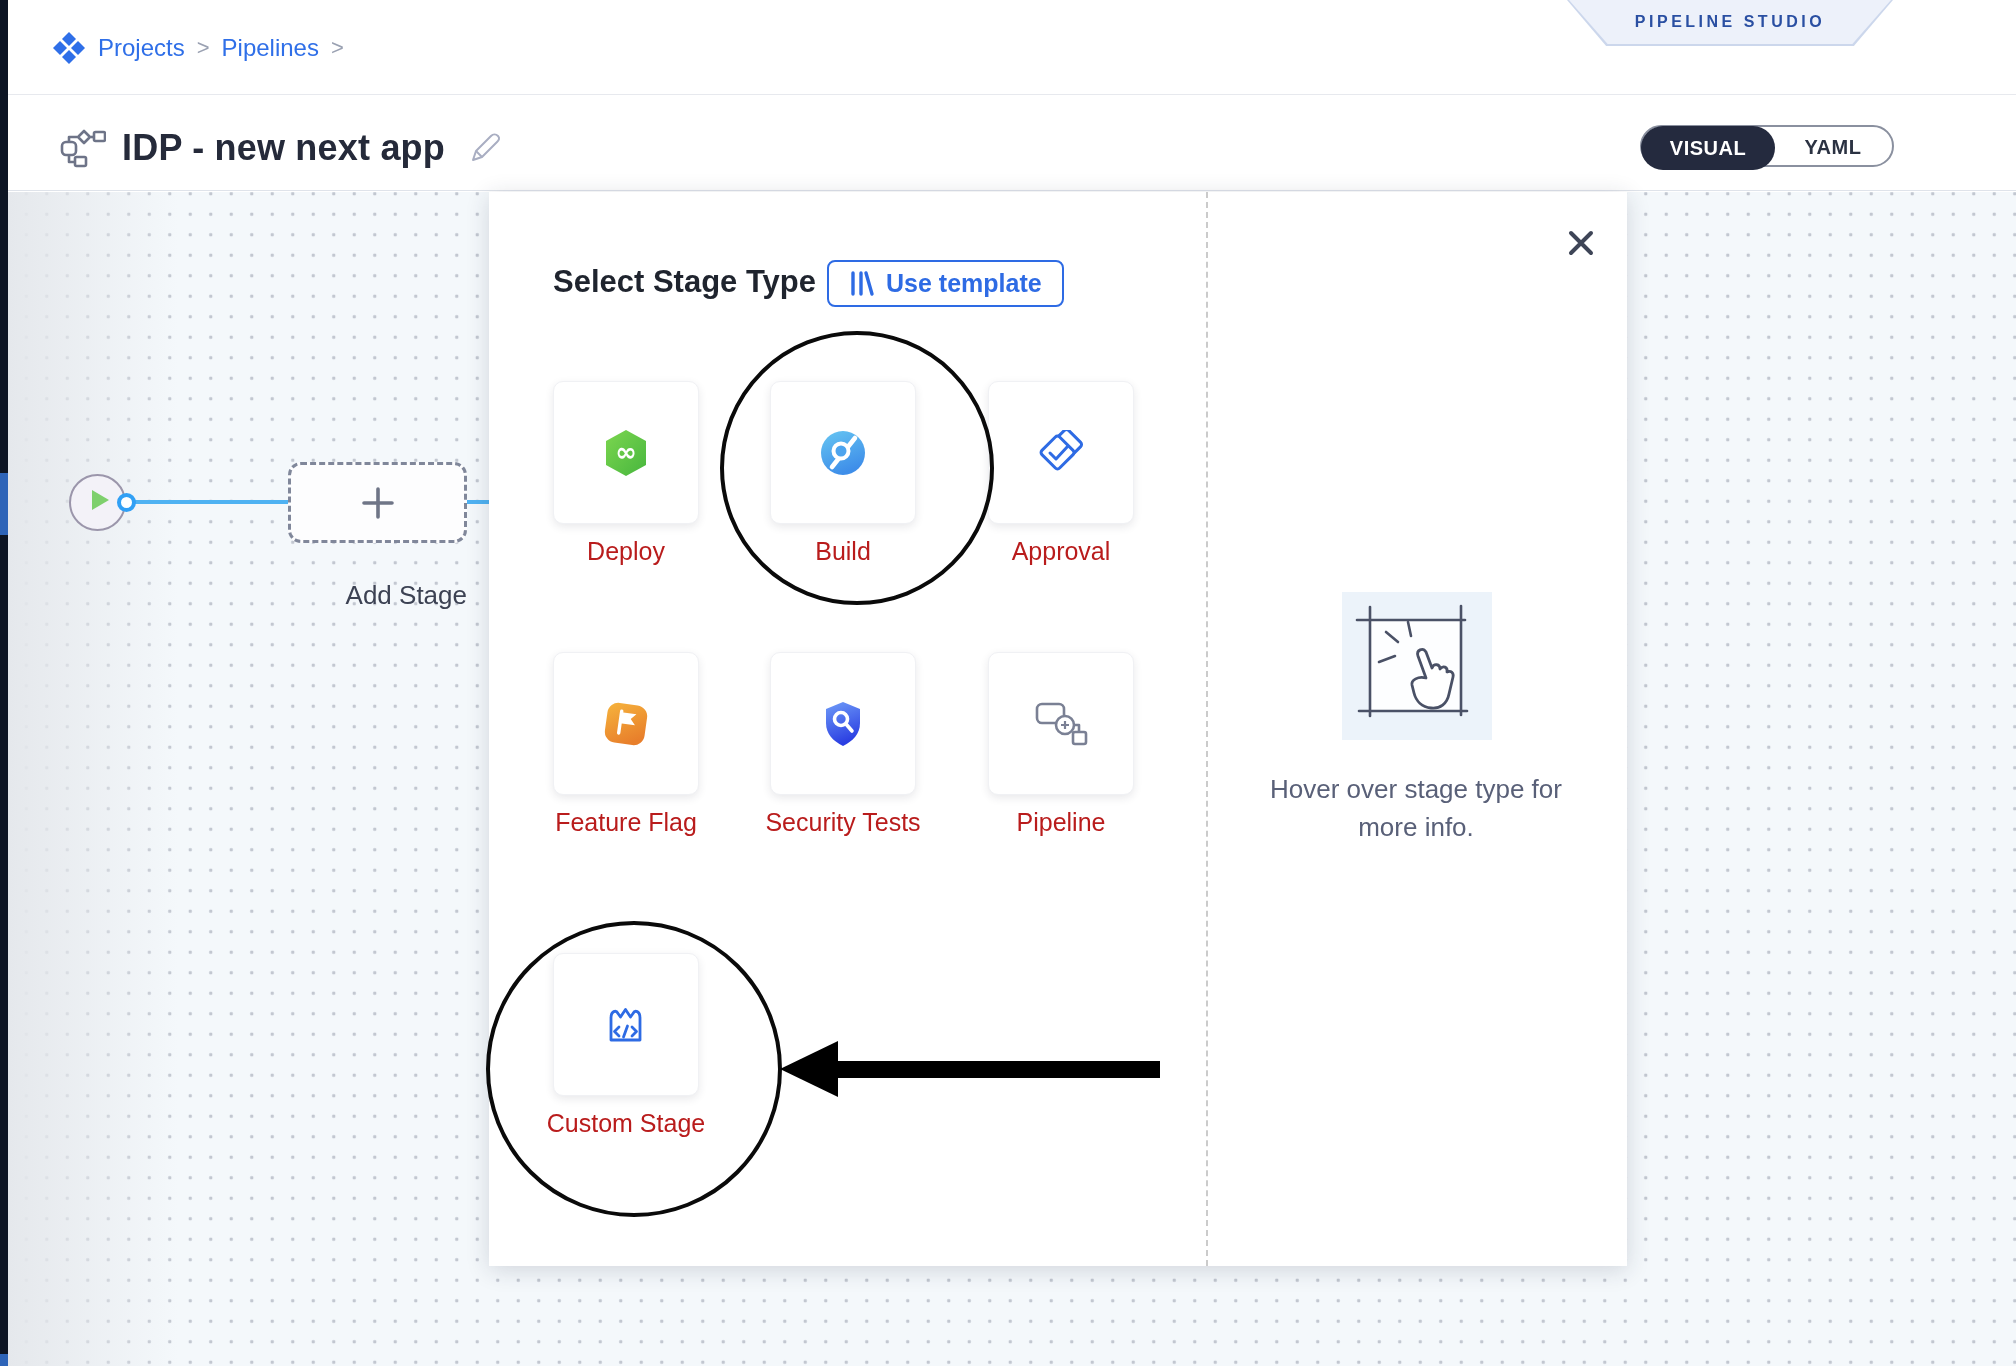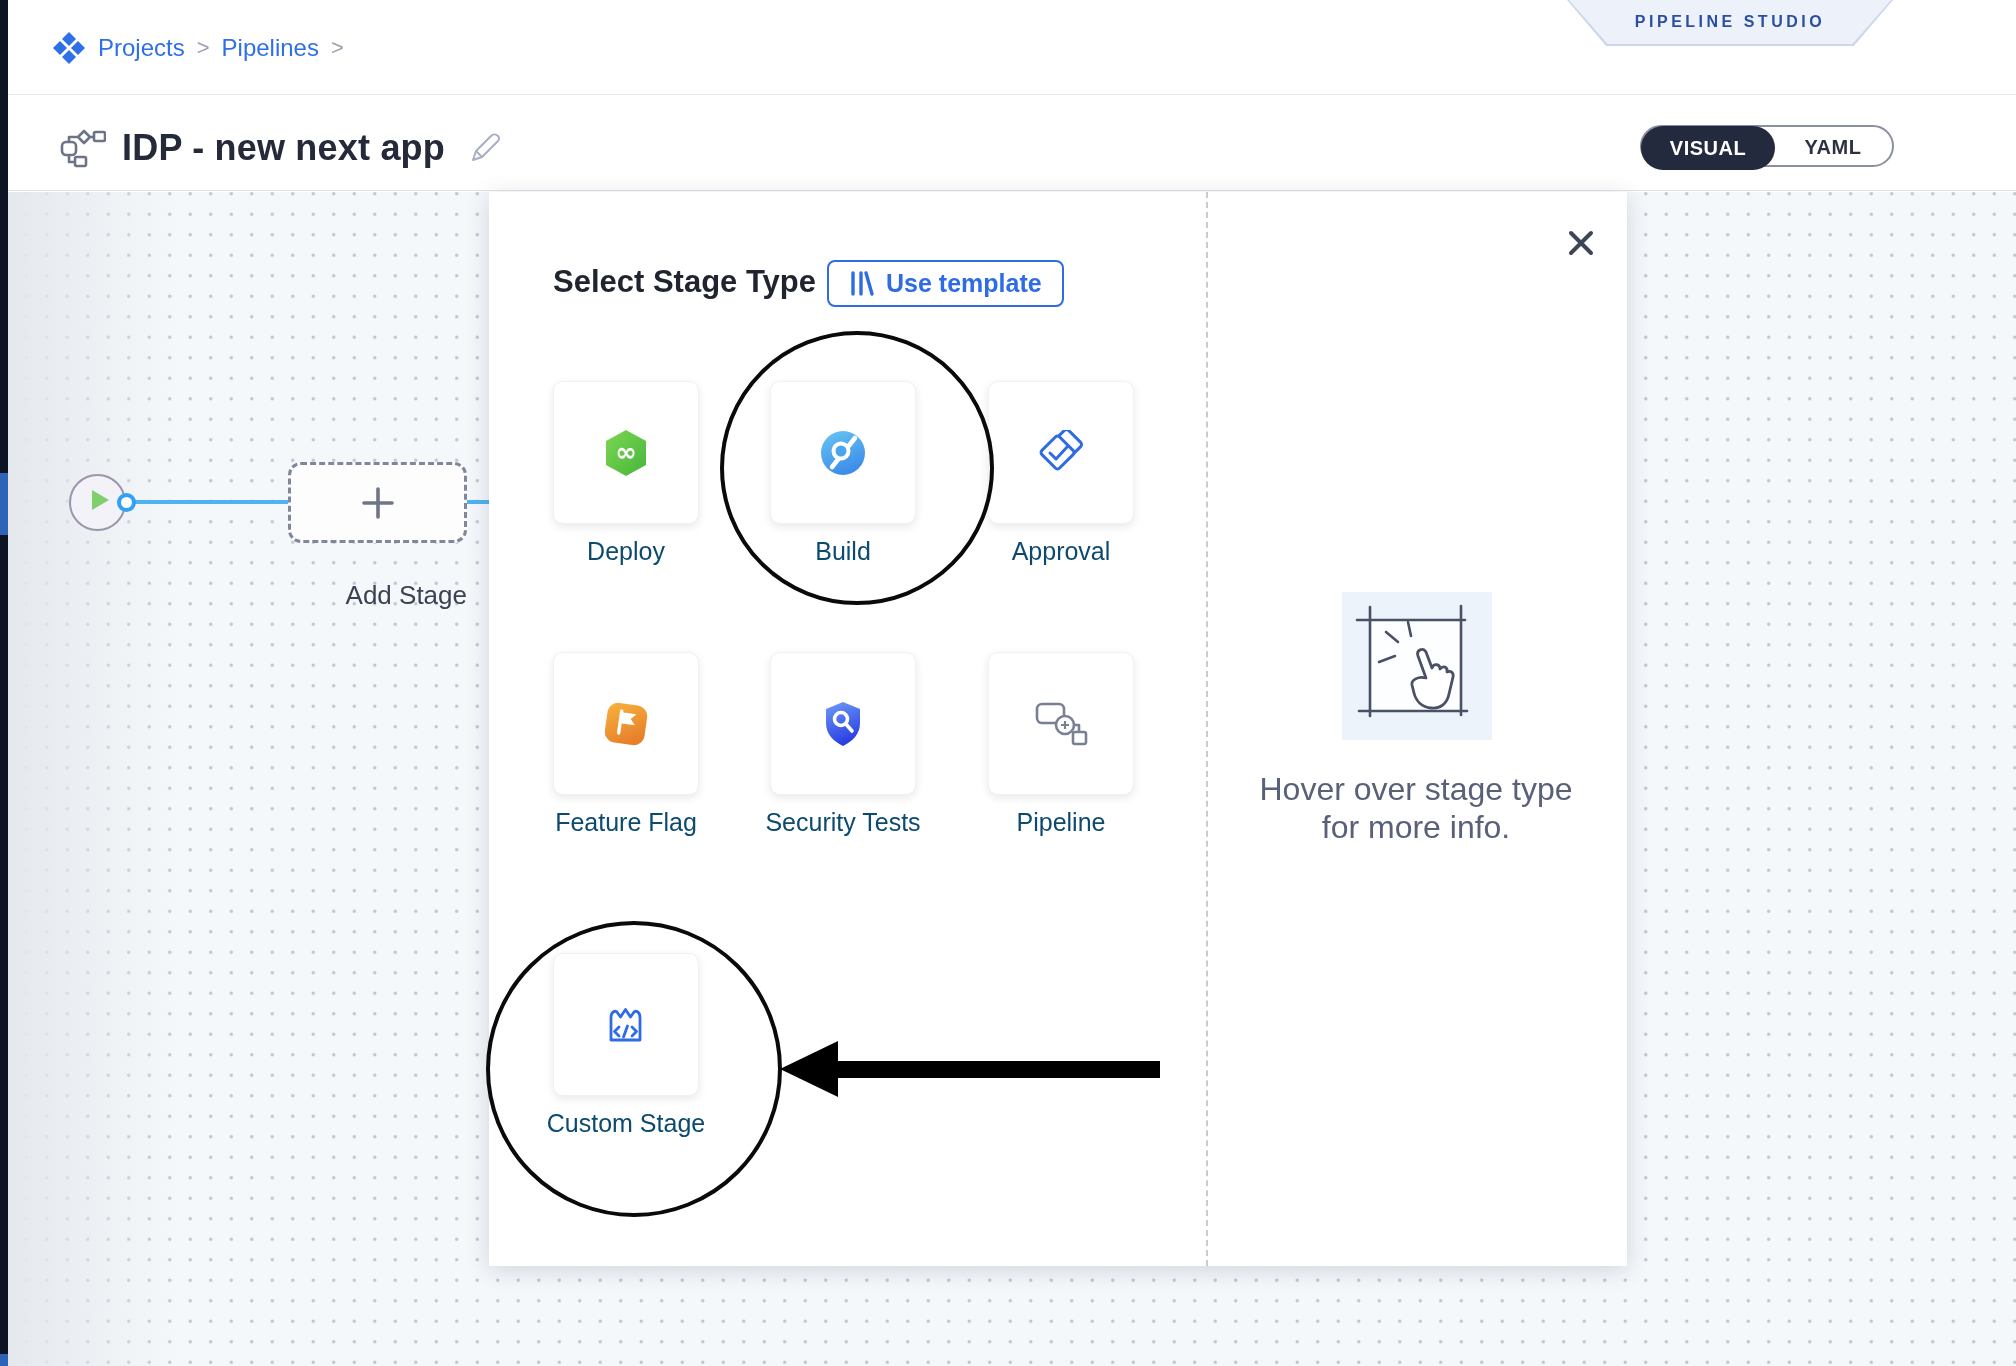--- a/index.html
+++ b/index.html
@@ -65,26 +65,26 @@
   .modal-title { position:absolute; left:64px; top:72px; font-size:31px; font-weight:bold; color:#1f242e; }
   .use-template-btn { position:absolute; left:338px; top:68px; height:47px; padding:0 20px;
     border:2px solid #2e6be4; border-radius:8px; background:#fff; display:flex; align-items:center; gap:11px;
     color:#2e6be4; font-size:25px; font-weight:bold; cursor:pointer; }
   .close-btn { position:absolute; left:1074px; top:33px; width:36px; height:36px; display:flex;
     align-items:center; justify-content:center; cursor:pointer; }
 
   .stage-card { position:absolute; width:146px; height:143px; background:#fff; border:1px solid #f0f1f4;
     border-radius:10px; box-shadow:0 3px 8px rgba(40,41,61,0.10); cursor:pointer;
     display:flex; align-items:center; justify-content:center; }
-  .card-label { position:absolute; width:180px; text-align:center; font-size:25px; line-height:34px; color:#0c4a6e; }
+  .card-label { position:absolute; width:180px; text-align:center; font-size:25px; line-height:34px; color:#b91c1c; }
 
   .panel-divider { position:absolute; left:717px; top:0; height:1074px; border-left:2px dashed #cbcbcb; }
   .info-illustration { position:absolute; left:853px; top:400px; width:150px; height:148px; }
   .info-hint { position:absolute; left:762px; top:578px; width:330px; text-align:center;
-    font-size:32px; line-height:38px; color:#596078; }
+    font-size:26px; line-height:38px; color:#596078; }
 
   
   .annot-circle { position:absolute; border:4.5px solid #0a0a0a; border-radius:50%; background:transparent; z-index:30; }
   .annot-c1 { left:720px; top:331px; width:274px; height:274px; }
   .annot-c2 { left:486px; top:921px; width:296px; height:296px; }
   .arrow-shaft { position:absolute; left:836px; top:1061px; width:324px; height:17px; background:#000; z-index:30; }
   .arrow-head { position:absolute; left:780px; top:1041px; width:0; height:0; z-index:30;
     border-right:58px solid #000; border-top:28px solid transparent; border-bottom:28px solid transparent; }
 </style>
 </head>

